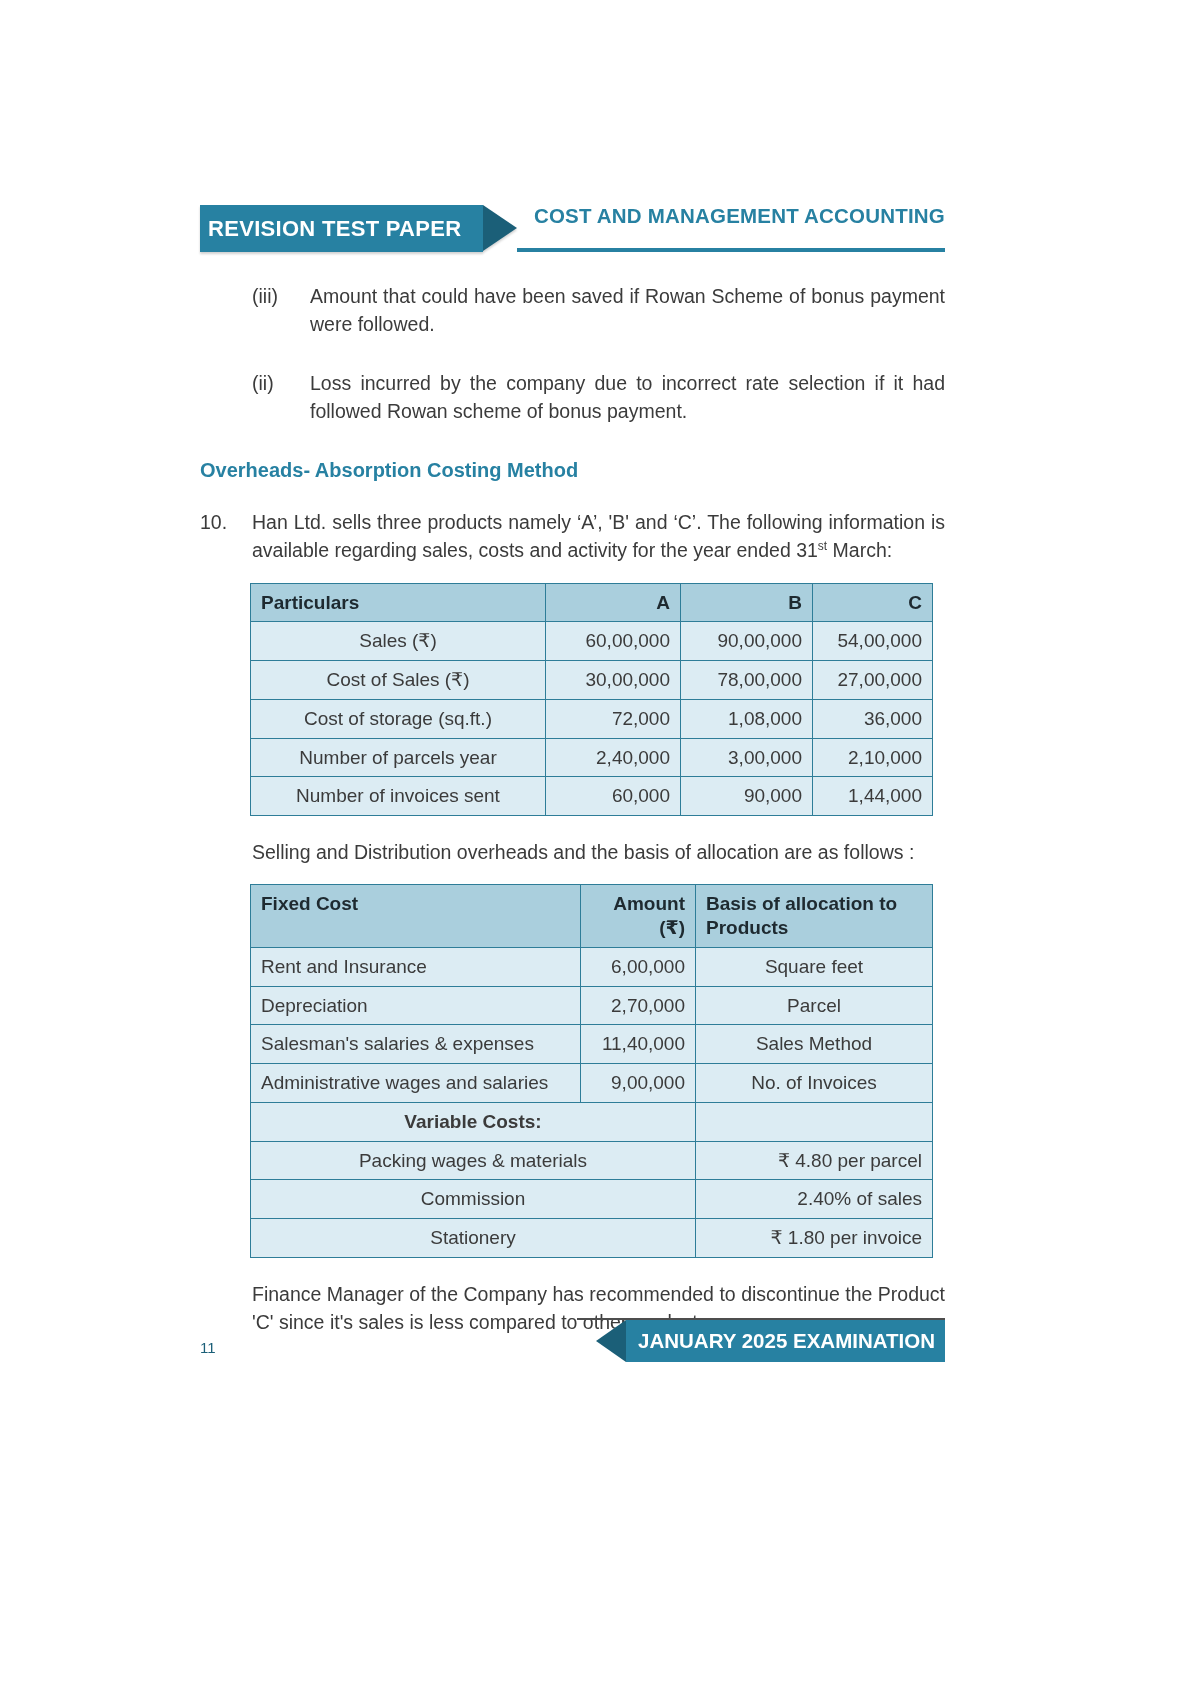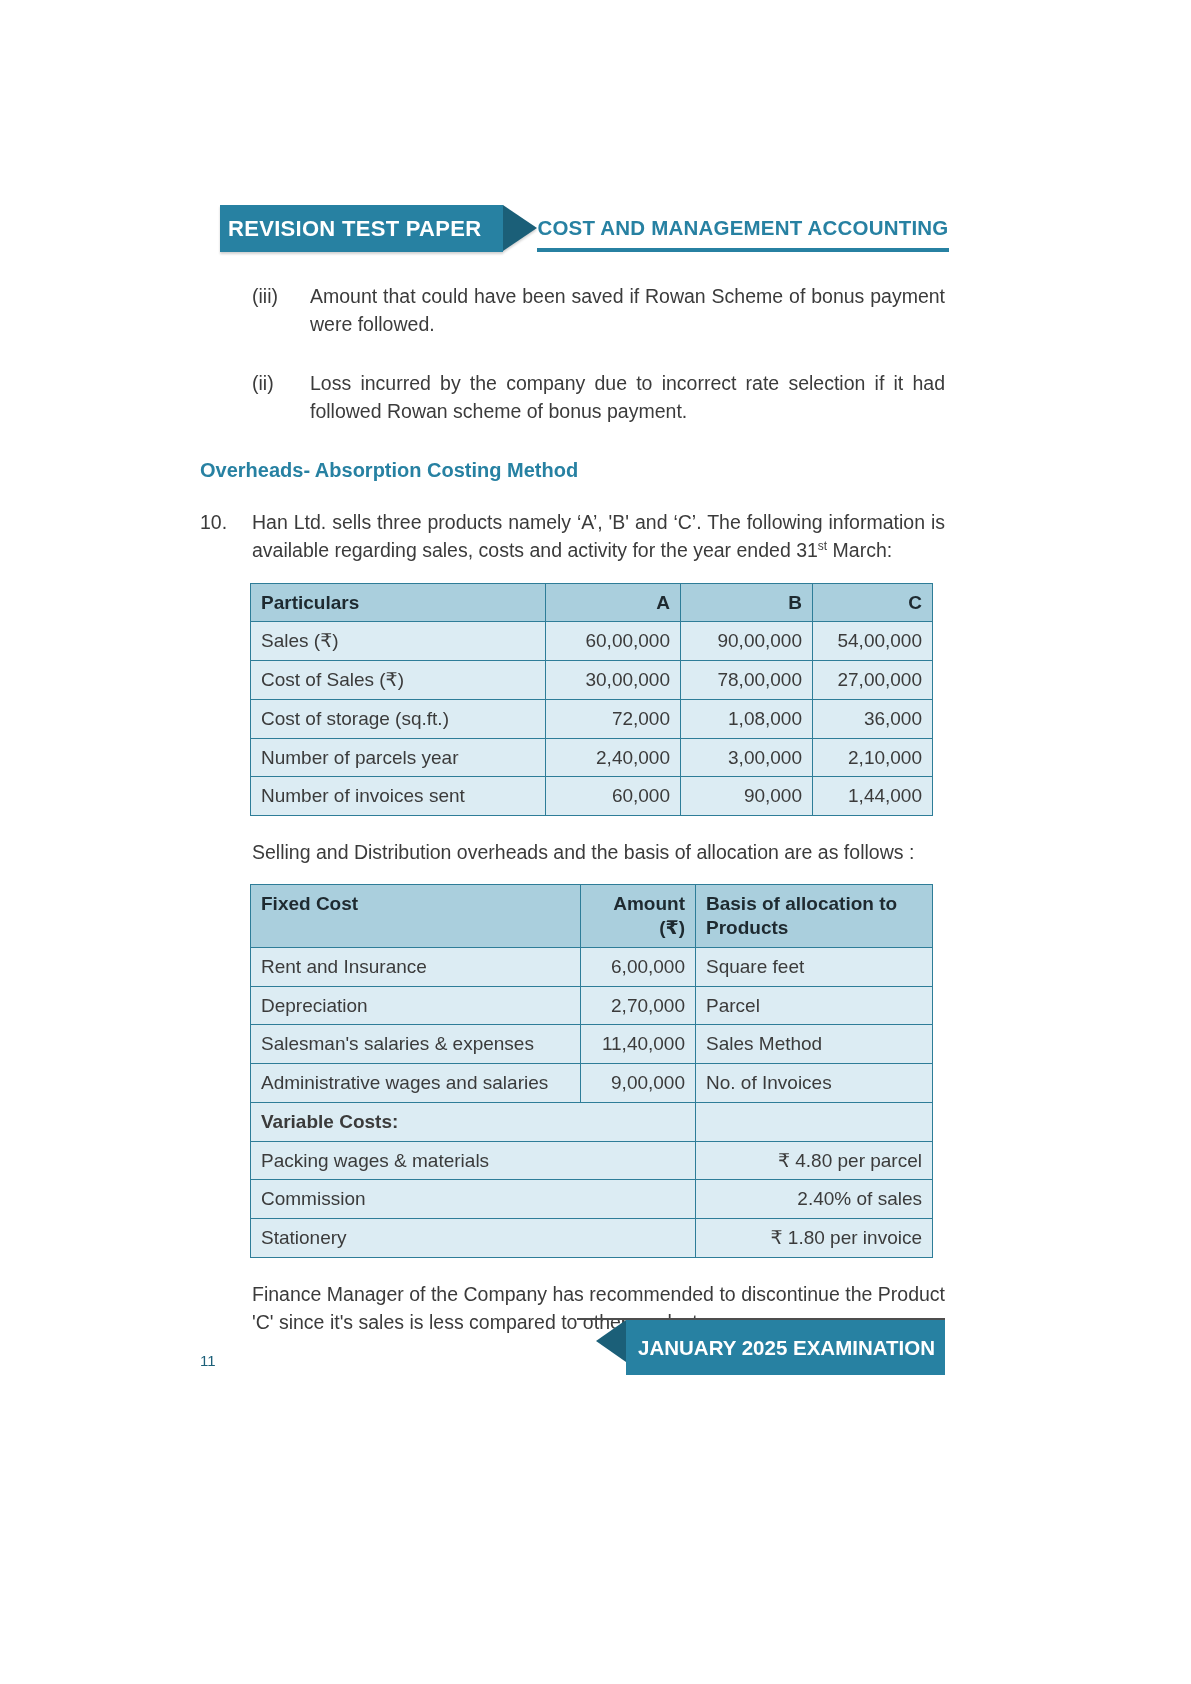--- a/index.html
+++ b/index.html
@@ -18,42 +18,42 @@
     position:relative;
     width:1191px;
     height:1684px;
     margin:0 auto;
     background:#ffffff;
     padding:205px 246px 0 200px;
   }
 
   
   .doc-header{display:flex;align-items:stretch;height:47px;}
-  .banner{display:flex;align-items:stretch;flex:0 0 auto;filter:drop-shadow(0 2px 1px rgba(0,0,0,0.18));margin-left:20px;}
+  .banner{display:flex;align-items:stretch;flex:0 0 auto;filter:drop-shadow(0 2px 1px rgba(0,0,0,0.18));}
   .banner-body{
     background:var(--accent);
     color:#ffffff;
     font-weight:bold;
     font-size:22px;
     letter-spacing:0.3px;
     display:flex;align-items:center;
     padding:0 22px 0 8px;
     white-space:nowrap;
   }
   .banner-arrow{
     width:0;height:0;
     border-top:23.5px solid transparent;
     border-bottom:23.5px solid transparent;
     border-left:34px solid var(--accent-dark);
   }
   .header-right{
     flex:1;
     display:flex;align-items:flex-end;justify-content:flex-end;
     border-bottom:4px solid var(--accent);
-    padding-bottom:8px;
+    padding-bottom:20px;
   }
   .doc-title{color:var(--accent);font-weight:bold;font-size:20.5px;letter-spacing:0.2px;white-space:nowrap;}
 
   
   .list-item{display:flex;margin:30px 0 0 52px;font-size:19.5px;line-height:1.45;}
   .list-label{flex:0 0 58px;}
   .list-text{flex:1;text-align:justify;}
 
   .section-heading{
     margin-top:34px;
@@ -83,38 +83,38 @@
     vertical-align:top;
     overflow:hidden;
   }
   thead th{
     background:var(--table-header-bg);
     font-weight:bold;
     text-align:right;
     color:#1e2a30;
   }
   thead th.left{text-align:left;}
-  tbody td{background:var(--table-row-bg);}
+  tbody td{background:var(--table-row-bg);text-align:center;}
   td.num{text-align:right;white-space:nowrap;}
   td.just{text-align:justify;}
   td.bold{font-weight:bold;}
 
   
   .footer{
     position:absolute;
     left:200px;right:246px;top:1318px;
     display:flex;justify-content:space-between;align-items:flex-end;
   }
   .page-number{color:var(--accent-dark);font-weight:normal;font-size:15px;margin-bottom:6px;}
   .footer-banner-wrap{
     width:368px;
     border-top:2px solid var(--footer-rule);
     display:flex;justify-content:flex-end;
   }
-  .footer-banner{display:flex;align-items:stretch;height:55px;}
+  .footer-banner{display:flex;align-items:stretch;height:42px;}
   .footer-banner-arrow{
     width:0;height:0;
     border-top:21px solid transparent;
     border-bottom:21px solid transparent;
     border-right:30px solid var(--accent-dark);
   }
   .footer-banner-body{
     background:var(--accent);
     color:#ffffff;font-weight:bold;font-size:20.5px;
     display:flex;align-items:center;

